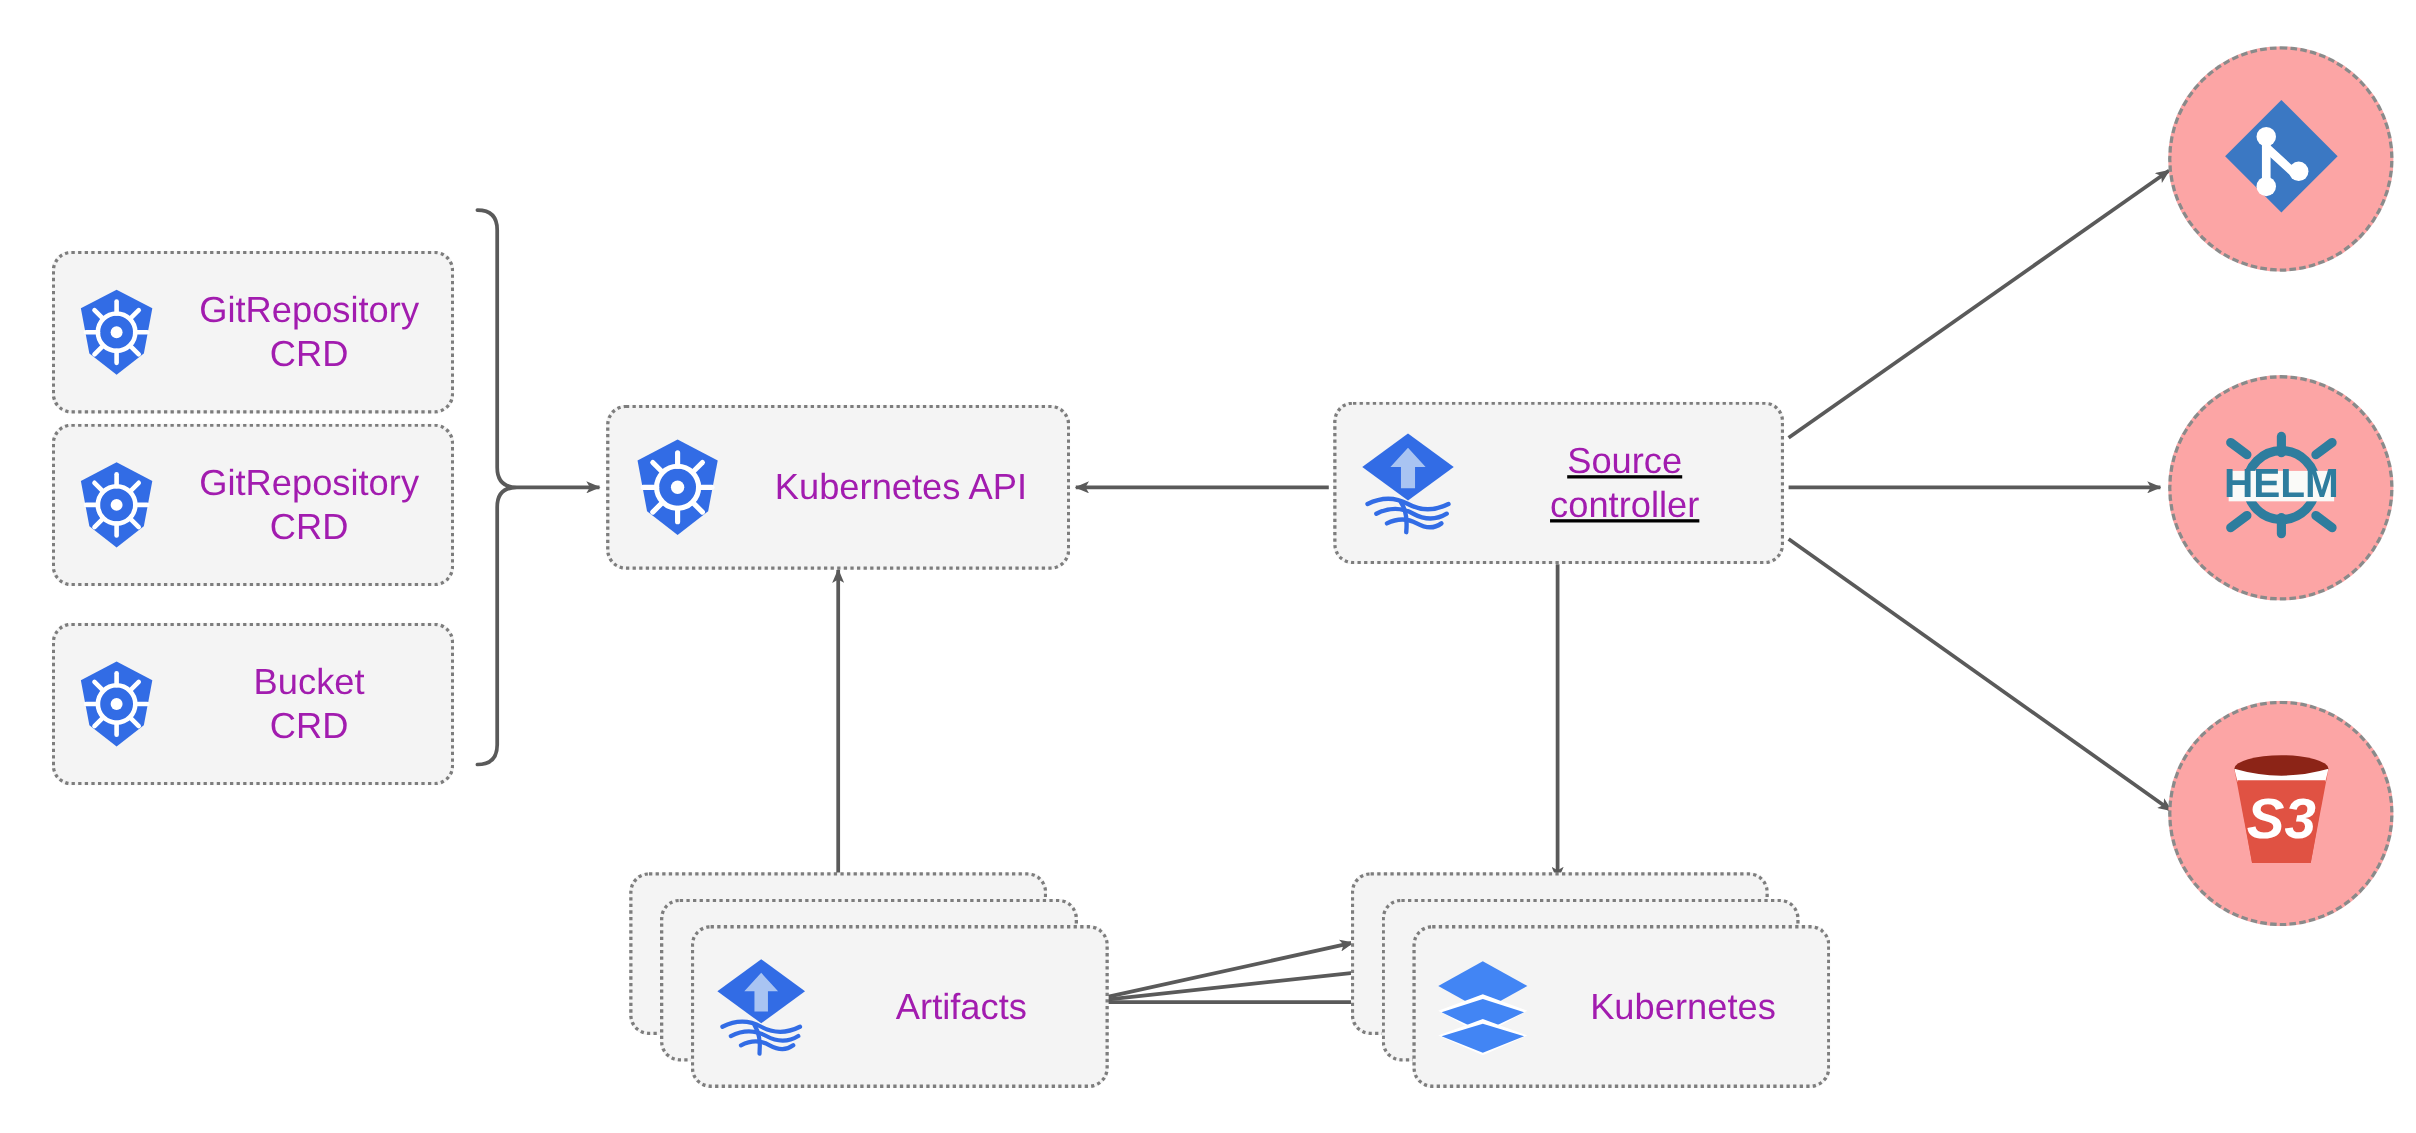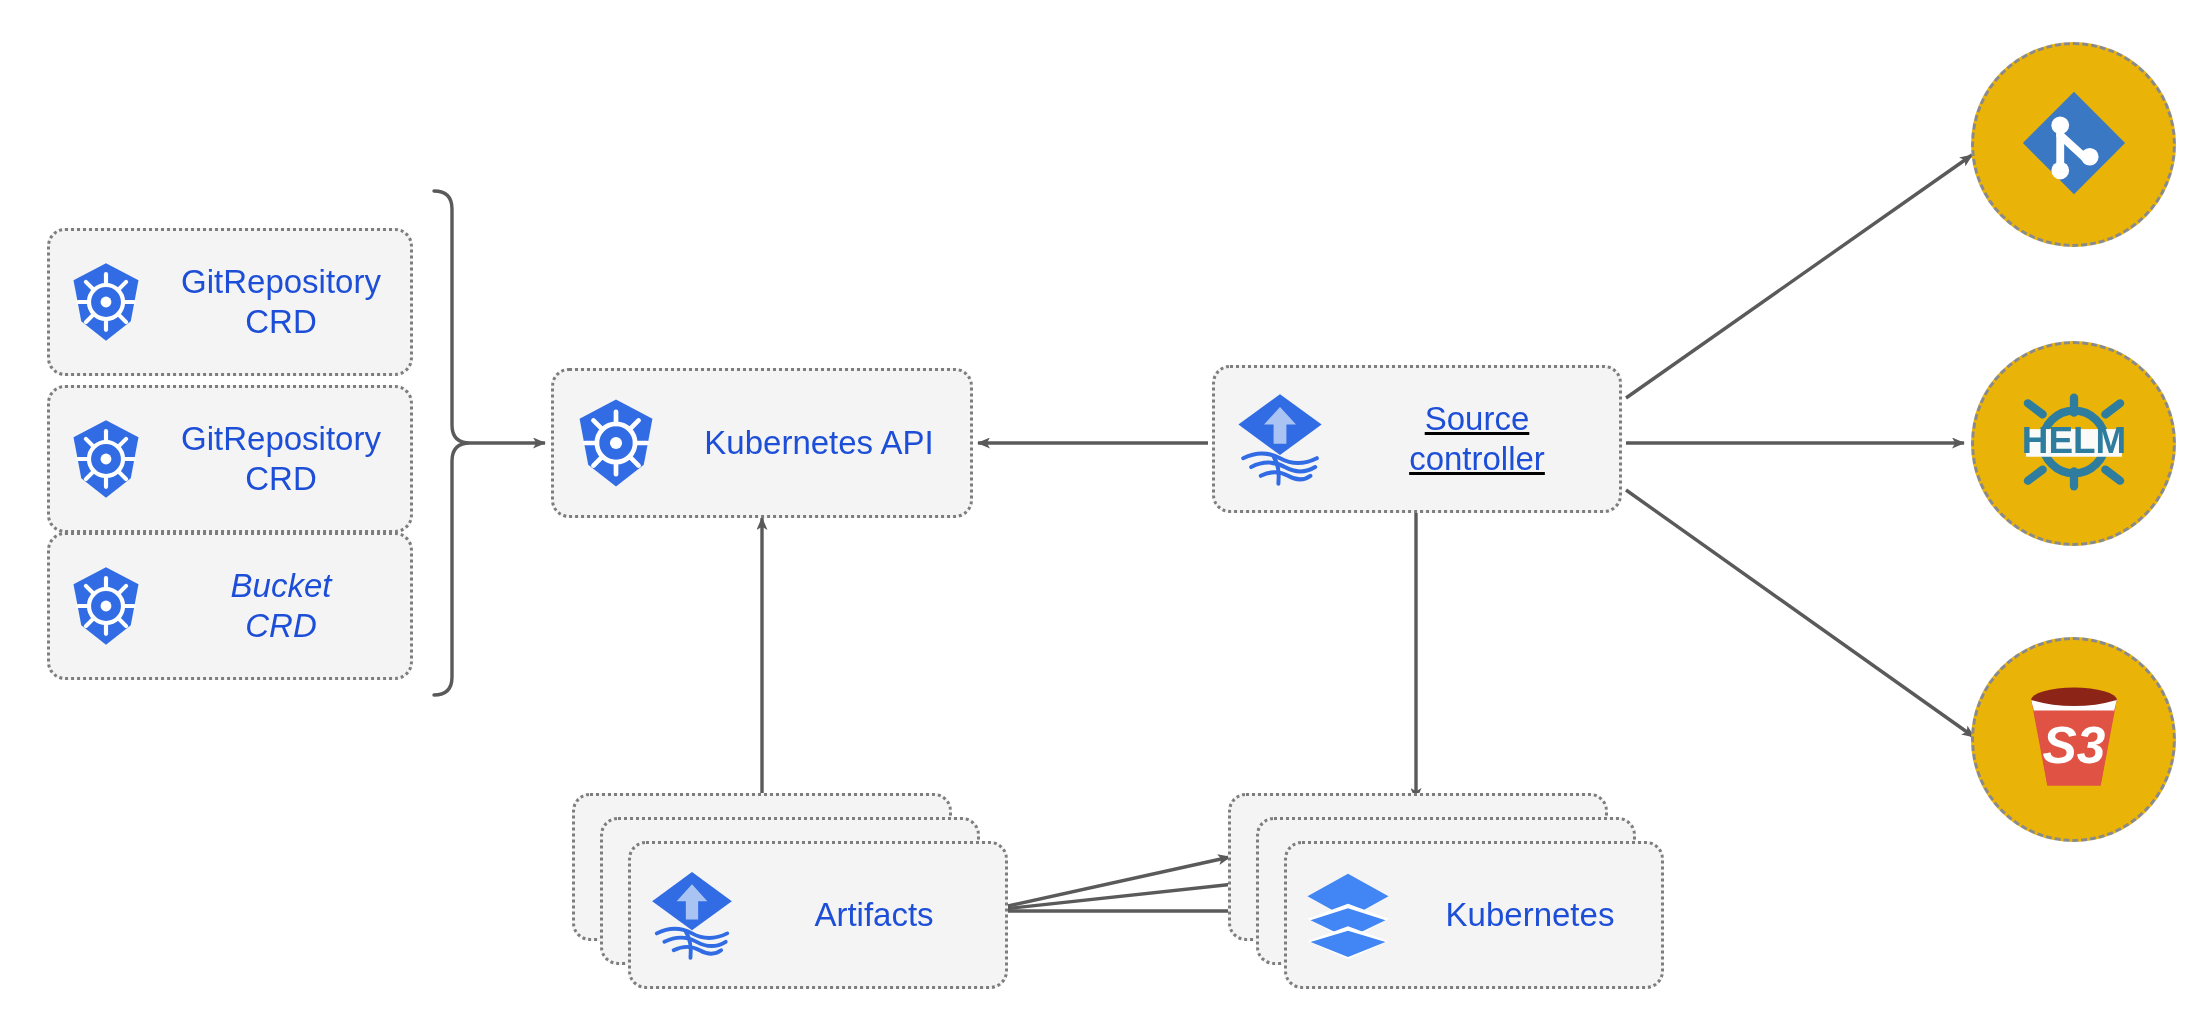--- a/index.html
+++ b/index.html
@@ -22,21 +22,21 @@
     background: #f4f4f4;
     border: 3px dotted #7d7d7d;
     border-radius: 18px;
     display: flex;
     align-items: center;
     justify-content: flex-start;
   }
   .node .label {
     flex: 1;
     text-align: center;
-    color: #1d4ed8;
+    color: #a21caf;
     font-size: 33px;
     line-height: 1.22;
     white-space: pre-line;
     padding-right: 10px;
   }
   .node .ico {
     flex: none;
     display: flex;
     align-items: center;
     justify-content: center;
@@ -48,21 +48,21 @@
     background: #f4f4f4;
     border: 3px dotted #7d7d7d;
     border-radius: 18px;
   }
   
   .circle {
     position: absolute;
     box-sizing: border-box;
     border: 3px dashed #8a8a8a;
     border-radius: 50%;
-    background: #eab308;
+    background: #fca5a5;
     display: flex;
     align-items: center;
     justify-content: center;
   }
   
   #wires {
     position: absolute;
     left: 0;
     top: 0;
     width: 2196px;
@@ -153,21 +153,21 @@
           <line x1="76" y1="27" x2="66" y2="37"></line>
           <line x1="34" y1="69" x2="24" y2="79"></line>
         </g>
         <circle cx="50" cy="53" r="7" fill="#ffffff"></circle>
       </svg>
     </span>
     <span class="label">GitRepository
 CRD</span>
   </div>
 
-  <div class="node" style="left:47px; top:532px; width:366px; height:148px;font-style:italic;">
+  <div class="node" style="left:47px; top:566px; width:366px; height:148px;">
     <span class="ico" style="width:112px;">
       <svg width="78" height="82" viewBox="0 0 100 106">
         <path d="M50 3 L92 25 L82 78 L50 103 L18 78 L8 25 Z" fill="#326ce5"></path>
         <g fill="none" stroke="#ffffff" stroke-width="5.4" stroke-linecap="round">
           <circle cx="50" cy="53" r="22"></circle>
           <line x1="50" y1="17" x2="50" y2="31"></line>
           <line x1="50" y1="75" x2="50" y2="89"></line>
           <line x1="14" y1="53" x2="28" y2="53"></line>
           <line x1="72" y1="53" x2="86" y2="53"></line>
           <line x1="24" y1="27" x2="34" y2="37"></line>

